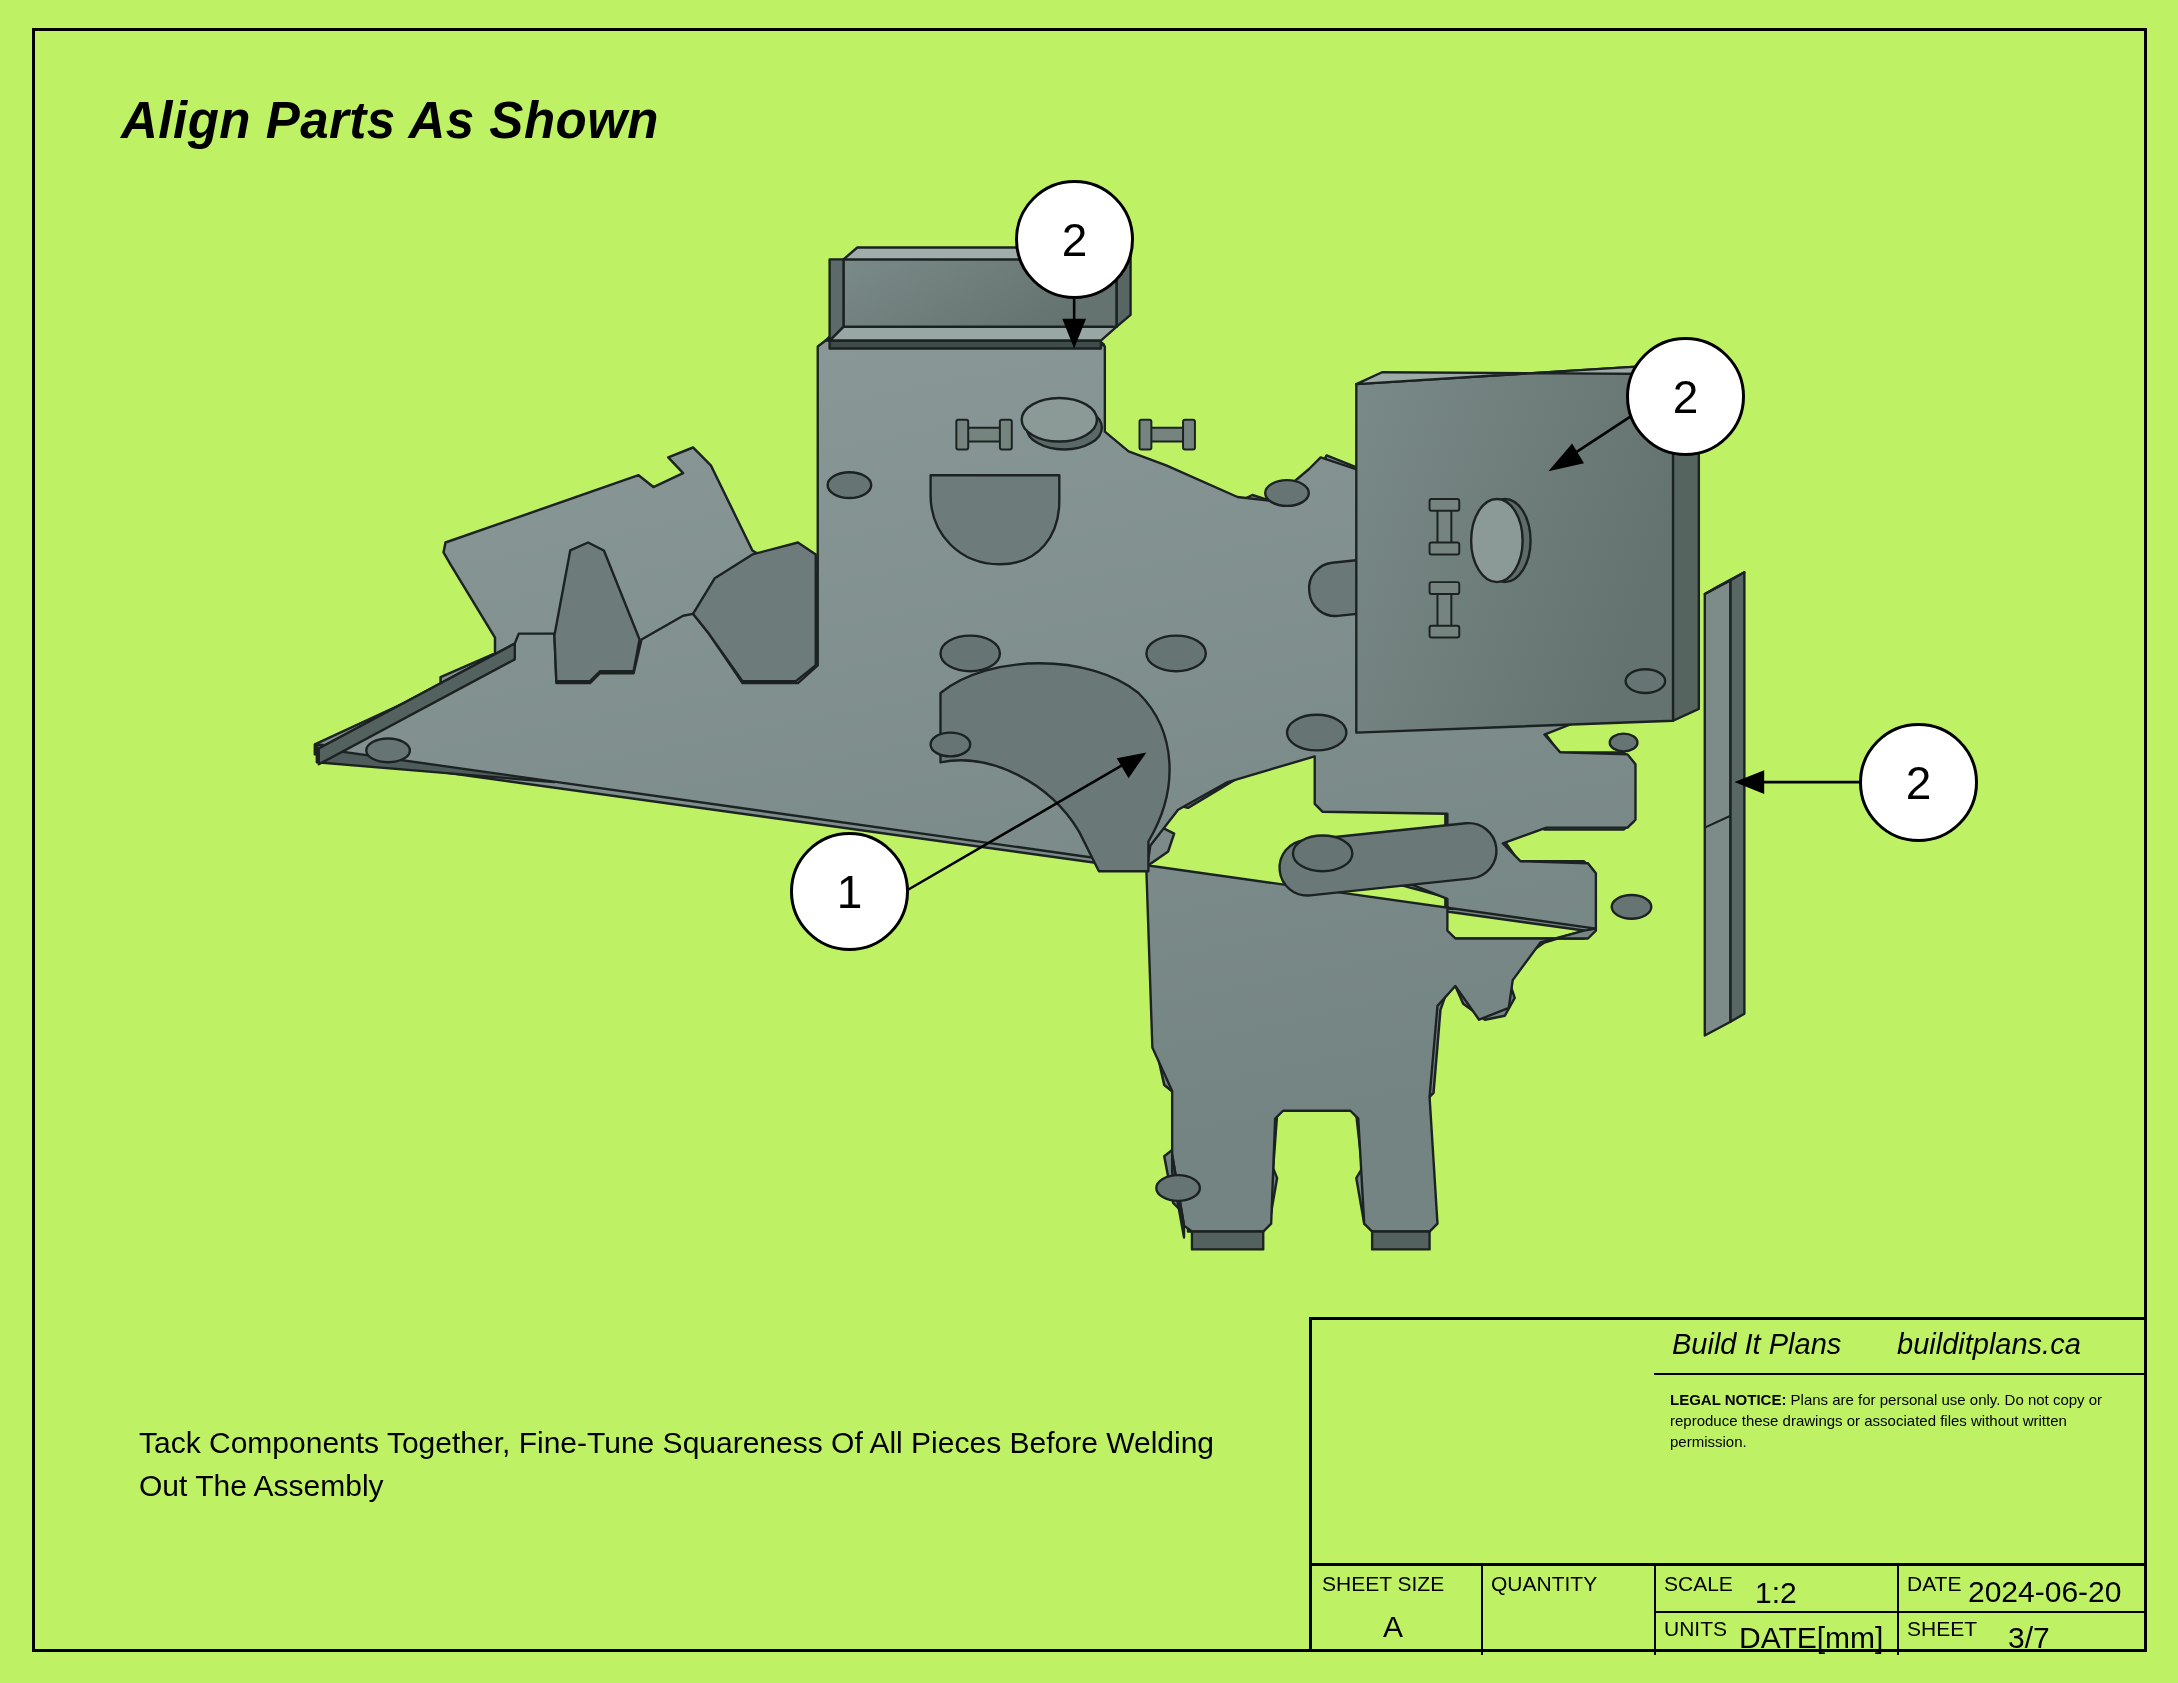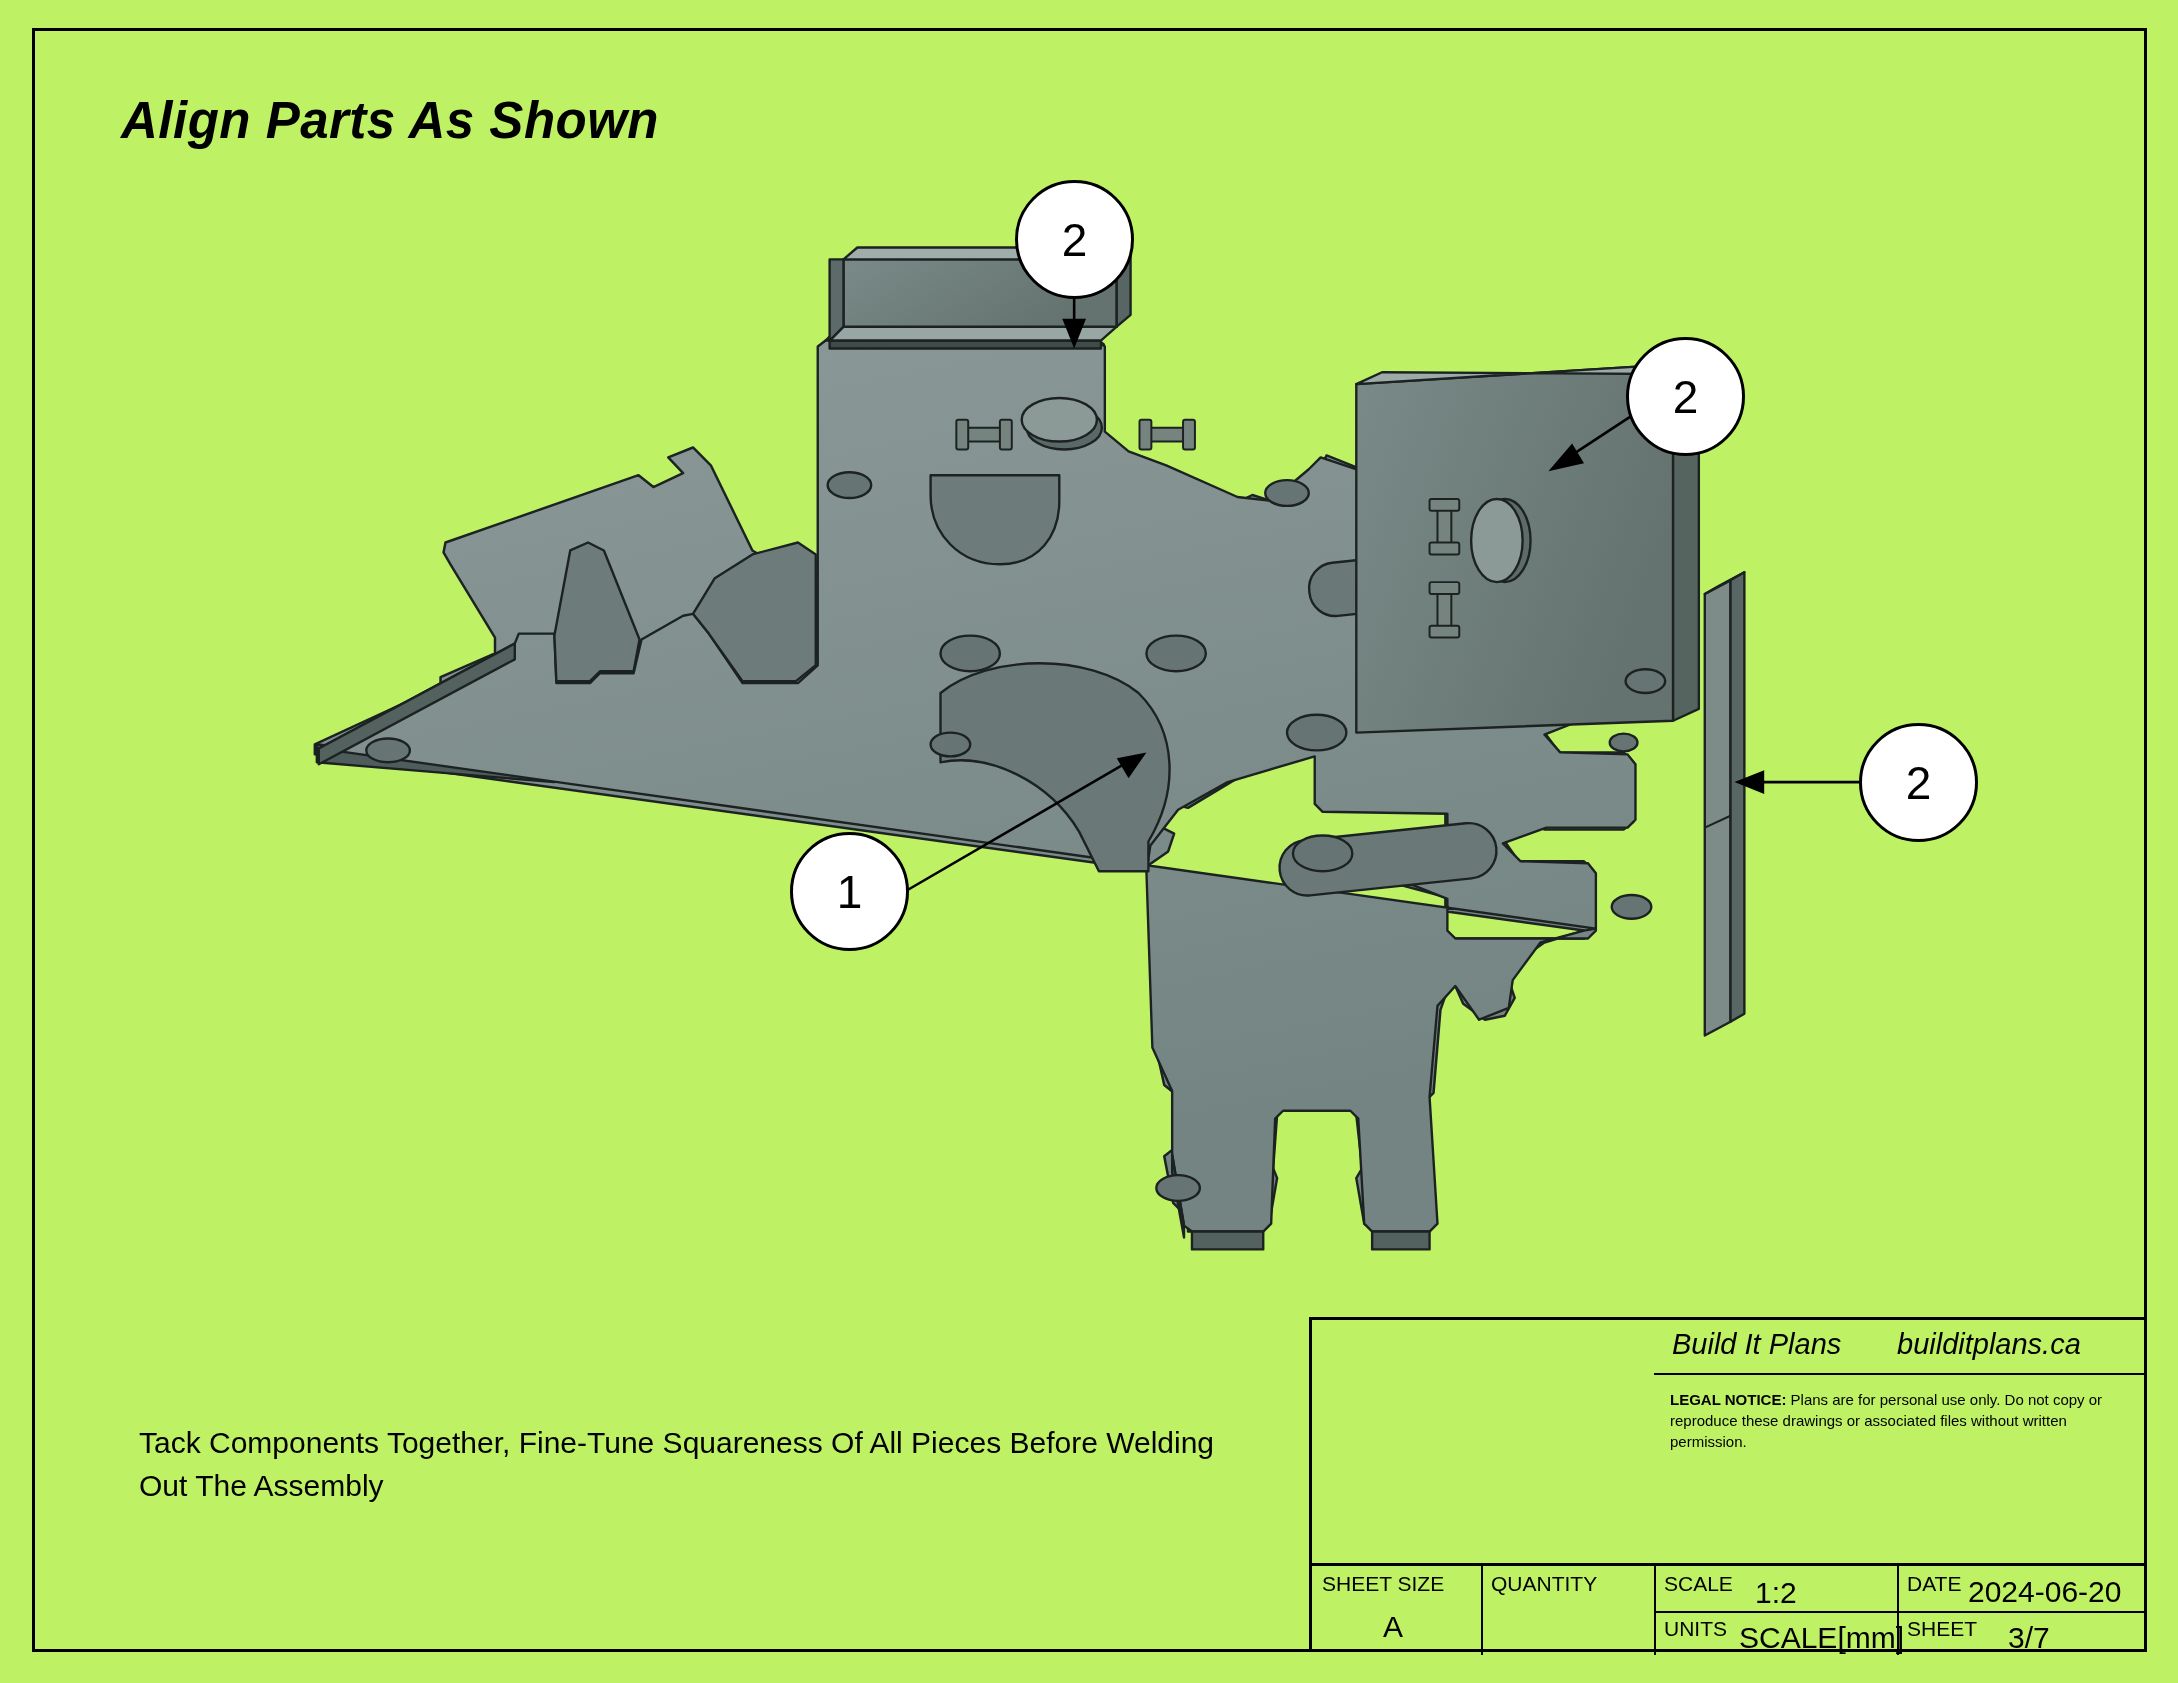--- a/index.html
+++ b/index.html
@@ -420,21 +420,21 @@
         <span class="cell-value" style="left:101px; top:10px;" data-name="field-value">1:2</span>
       </div>
 
       <div class="cell" style="left:585px; top:0; width:249px; height:45px;" data-name="field-date">
         <span class="cell-label" data-name="field-label">DATE</span>
         <span class="cell-value" style="left:71px; top:9px;" data-name="field-value">2024-06-20</span>
       </div>
 
       <div class="cell" style="left:342px; top:45px; width:244px; height:45px;" data-name="field-units">
         <span class="cell-label" data-name="field-label">UNITS</span>
-        <span class="cell-value" style="left:85px; top:10px;" data-name="field-value">SCALE[mm]</span>
+        <span class="cell-value" style="left:85px; top:10px;" data-name="field-value">DATE[mm]</span>
       </div>
 
       <div class="cell" style="left:585px; top:45px; width:249px; height:45px;" data-name="field-sheet">
         <span class="cell-label" data-name="field-label">SHEET</span>
         <span class="cell-value" style="left:111px; top:10px;" data-name="field-value">3/7</span>
       </div>
     </div>
   </div>
 
 </div>

